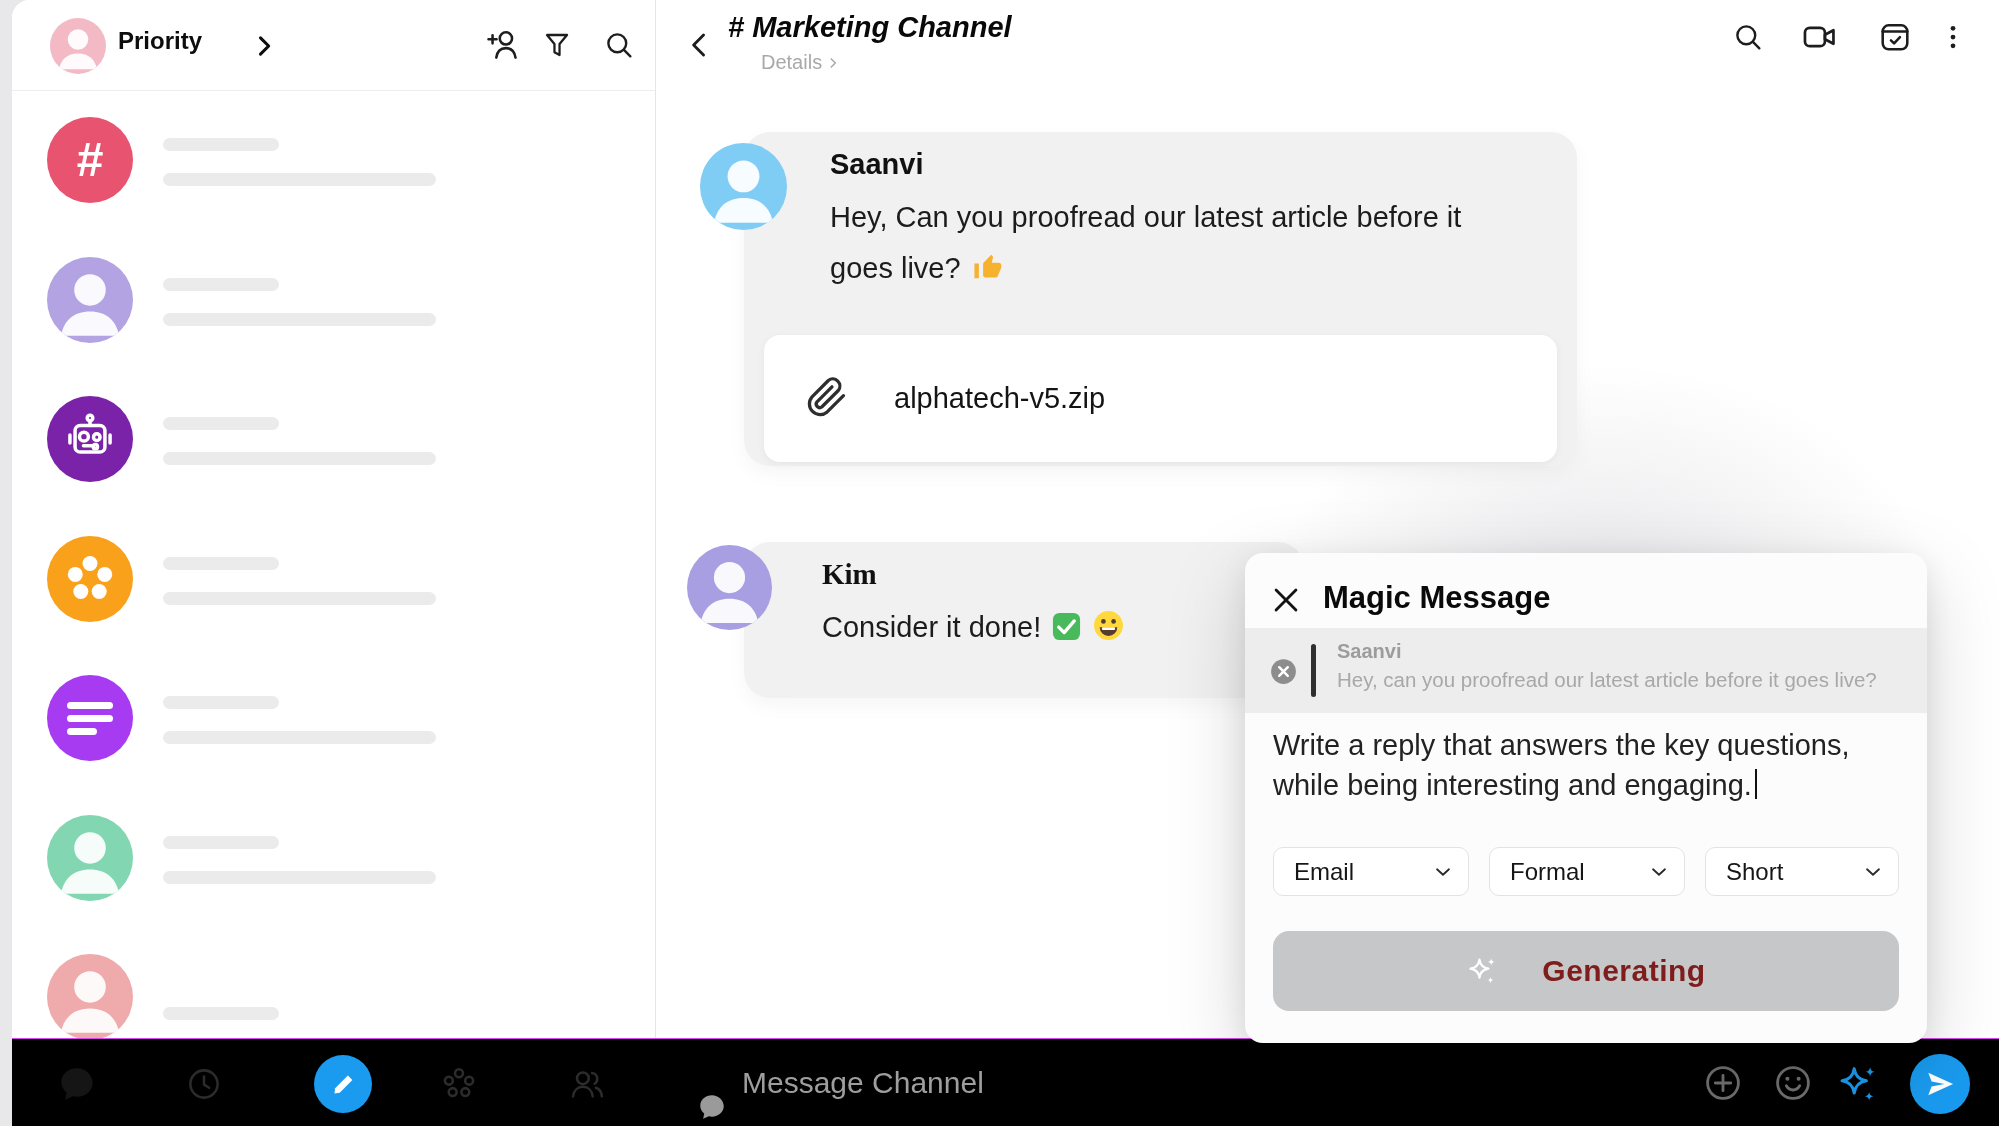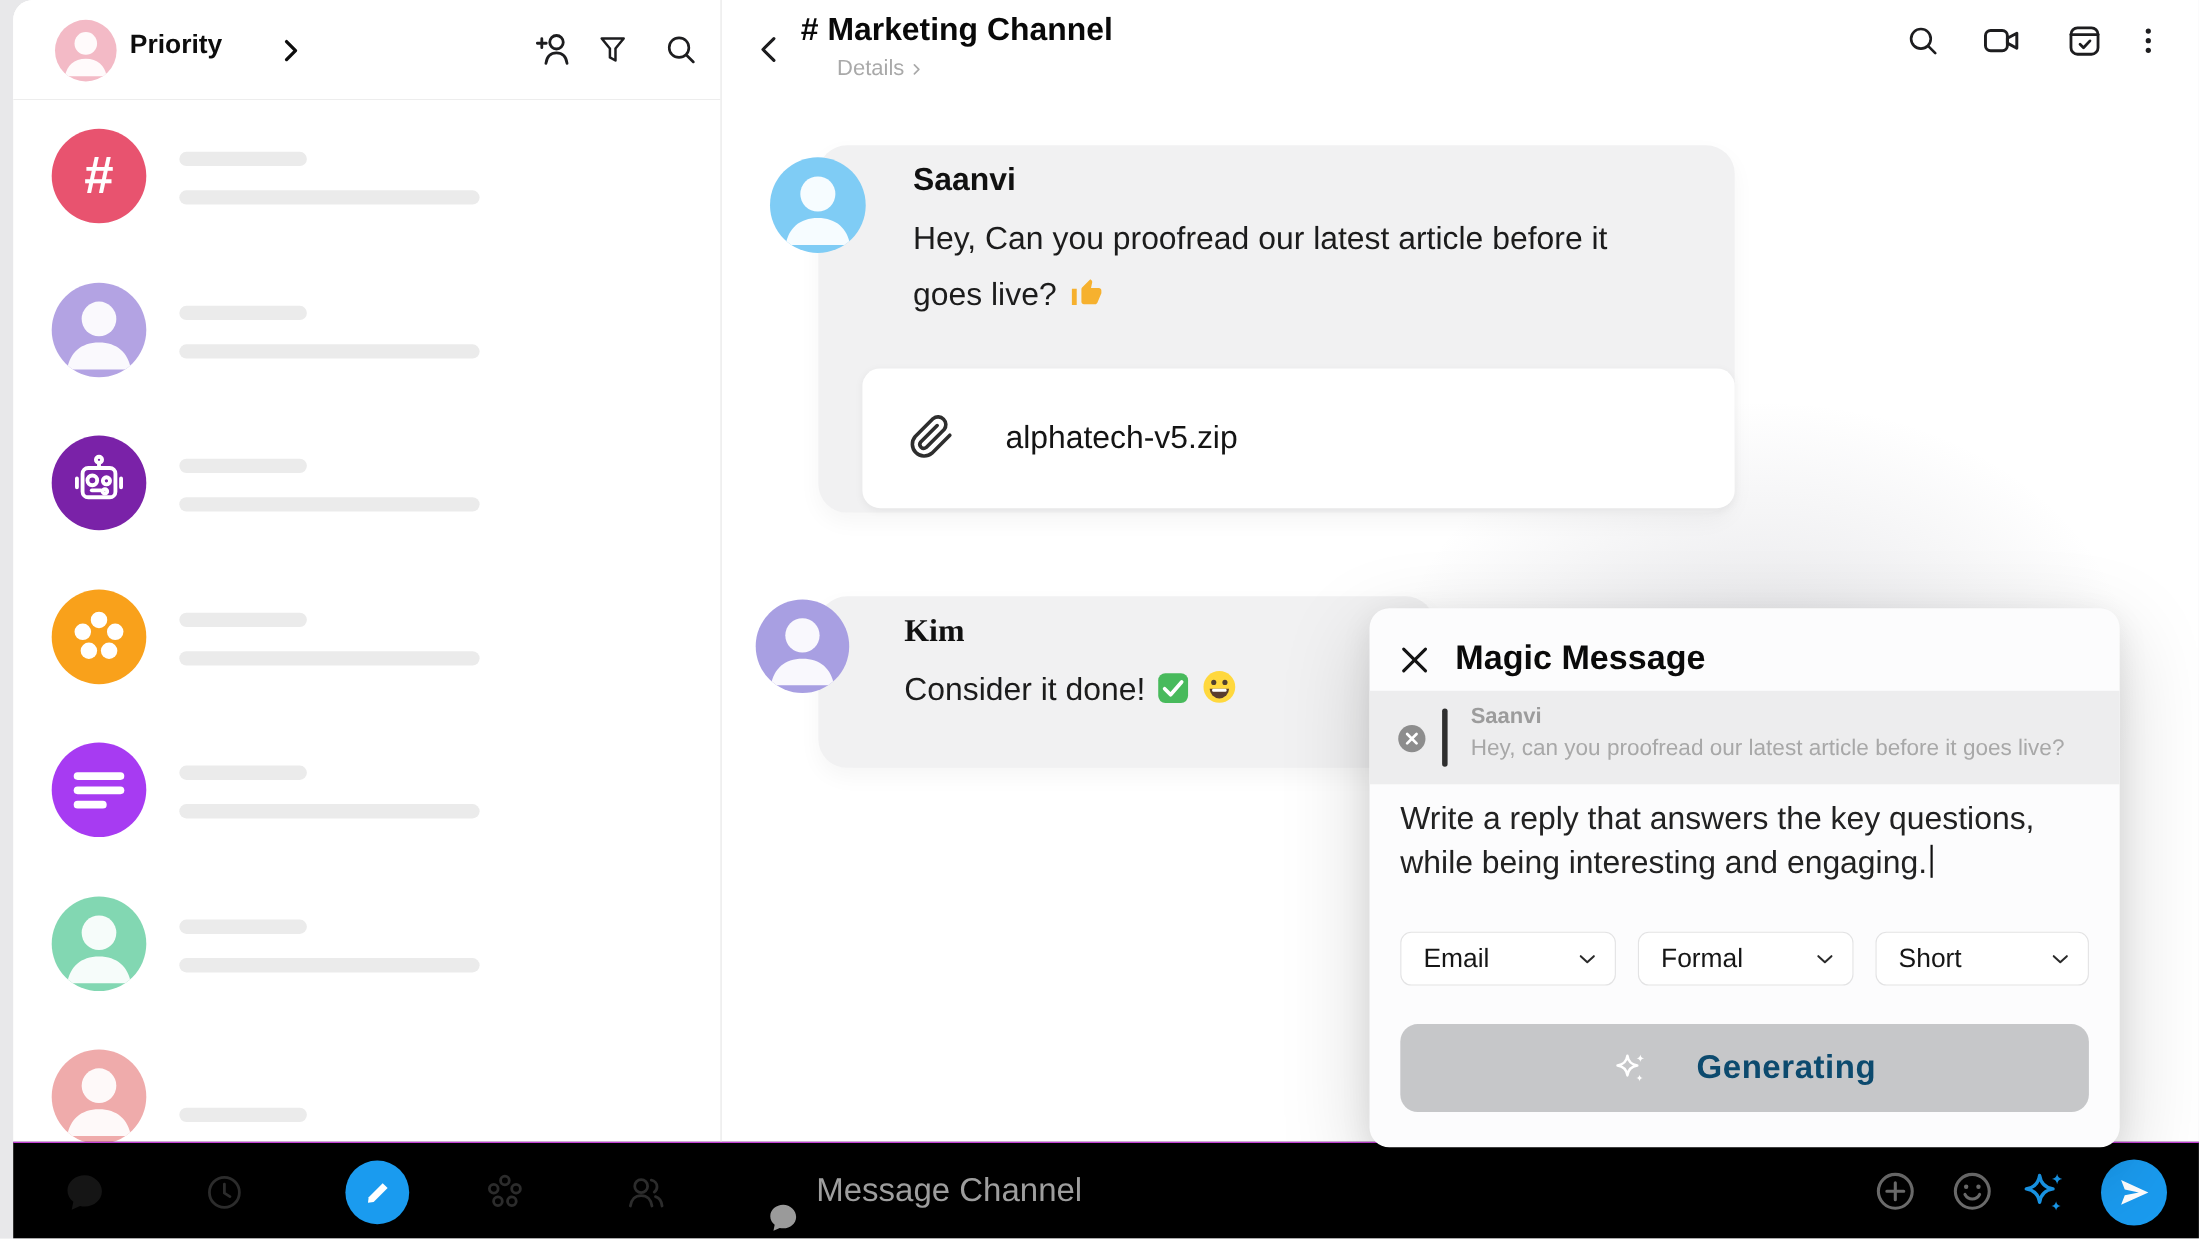--- a/index.html
+++ b/index.html
@@ -14,50 +14,50 @@
   .ws-avatar { left:38px; top:18px; width:56px; height:56px; border-radius:50%; overflow:hidden; }
   .ws-title { left:106px; top:27px; font-size:24px; font-weight:700; color:#0d0d0d; }
   .sil { width:100%; height:100%; display:block; }
 
   .s-item-avatar { width:86px; height:86px; border-radius:50%; left:47px; overflow:hidden; display:flex; align-items:center; justify-content:center; }
   .bar { left:163px; height:13px; border-radius:7px; background:#ebebeb; }
   .hash-glyph { color:#fff; font-size:48px; font-weight:700; line-height:1; }
   .list-lines span { display:block; background:#fff; height:7px; border-radius:4px; margin:6px 0; }
 
   
-  .chan-title { left:728px; top:11px; font-size:29px; font-weight:700; color:#090909; }
+  .chan-title { left:728px; top:11px; font-size:29px; font-weight:700; color:#090909;font-style:italic; }
   .chan-details { left:733px; top:51px; font-size:20px; color:#a9a9a9; display:flex; align-items:center; gap:4px;margin-left:28px; }
 
   
   .glow { left:1100px; top:300px; width:899px; height:770px;
           background:radial-gradient(ellipse 54% 48% at 56% 42%, rgba(125,125,140,0.20), rgba(125,125,140,0) 70%); }
   .bubble { background:#f1f1f2; border-radius:26px; box-shadow:0 8px 20px rgba(0,0,0,0.04); }
   .msg-name { font-size:29px; font-weight:700; color:#111; }
   .msg-text { font-size:29px; color:#1c1c1c; line-height:51px; }
   .msg-avatar { width:87px; height:87px; border-radius:50%; overflow:hidden; }
-  .att-card { background:#fff; border-radius:16px; box-shadow:0 2px 8px rgba(0,0,0,0.05); display:flex; align-items:center;margin-left:20px; }
+  .att-card { background:#fff; border-radius:16px; box-shadow:0 2px 8px rgba(0,0,0,0.05); display:flex; align-items:center; }
   .att-name { font-size:29px; color:#141414; }
   .emoji { display:inline-block; vertical-align:-5px; margin-left:10px; }
 
   
   .panel { left:1245px; top:553px; width:682px; height:490px; background:#fcfcfd; border-radius:18px; overflow:hidden;
            box-shadow:0 26px 80px rgba(0,0,0,0.17), 0 8px 28px rgba(0,0,0,0.08); z-index:30; }
   .panel-title { left:78px; top:27px; font-size:31px; font-weight:700; color:#0a0a0a; }
   .quote-block { left:0; top:75px; width:682px; height:85px; background:#ededee; }
   .q-bar { left:66px; top:16px; width:5px; height:53px; background:#2f2f2f; border-radius:3px; }
   .q-name { left:92px; top:12px; font-size:20px; font-weight:700; color:#9c9c9c; }
   .q-text { left:92px; top:40px; font-size:20.5px; color:#a8a8a8; }
   .prompt { left:28px; top:172px; width:606px; font-size:29px; color:#222; line-height:40px; }
   .caret { display:inline-block; width:2.5px; height:30px; background:#111; vertical-align:-4px; margin-left:3px; }
   .dd { top:294px; height:49px; border:1.5px solid #e3e3e4; border-radius:10px; background:#fff;
         display:flex; align-items:center; justify-content:space-between; padding:0 14px 0 20px; }
   .dd-label { font-size:24px; color:#161616; }
   .gen-btn { left:28px; top:378px; width:626px; height:80px; border-radius:16px; background:#c6c7c9; border:none;
              display:flex; align-items:center; justify-content:center; gap:14px; }
-  .gen-label { font-size:30px; font-weight:700; color:#0c4a6e; letter-spacing:0.5px;margin-left:28px; }
+  .gen-label { font-size:30px; font-weight:700; color:#7f1d1d; letter-spacing:0.5px;margin-left:28px; }
 
   
   .bottombar { left:12px; top:1038px; width:1996px; height:88px; background:#000000; border-top:1px solid #d946ef; z-index:10; }
   .compose-fab { left:302px; top:16px; width:58px; height:58px; border-radius:50%; background:#1a9bef; display:flex; align-items:center; justify-content:center; }
   .send-fab { left:1898px; top:15px; width:60px; height:60px; border-radius:50%; background:#1a9bef; display:flex; align-items:center; justify-content:center; }
   .composer-ph { left:730px; top:27px; font-size:30px; color:#9e9e9e; }
 </style>
 </head>
 <body>
 

